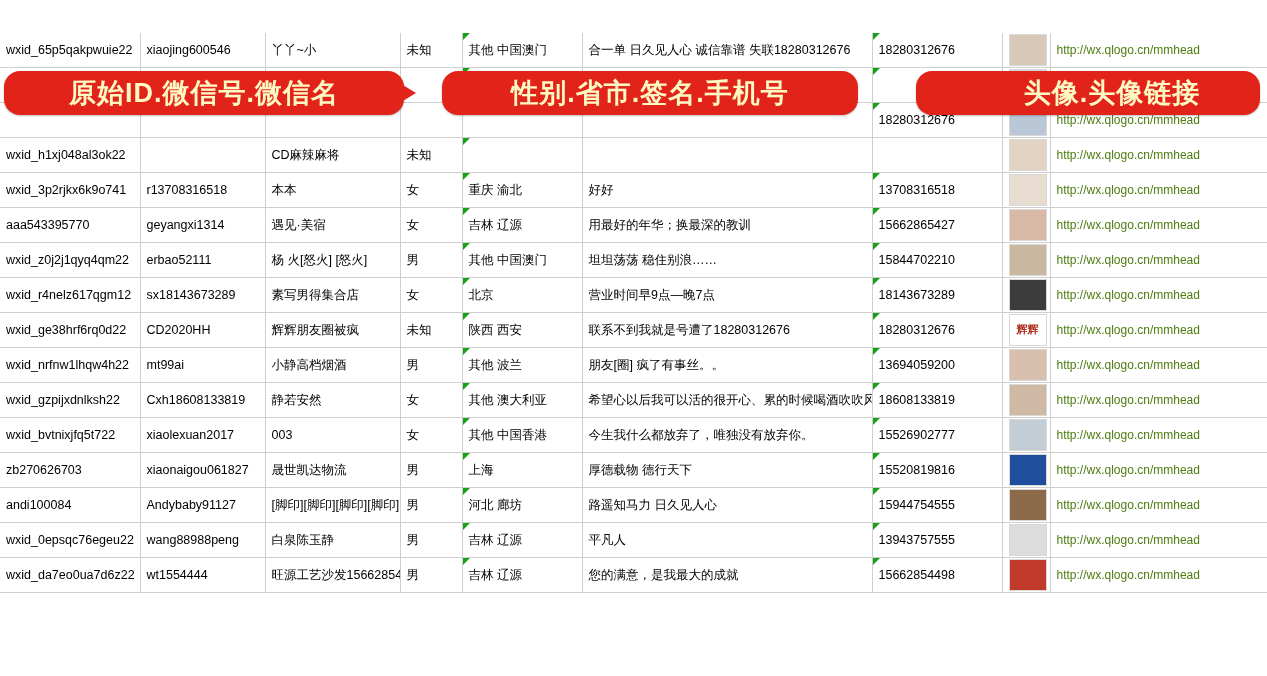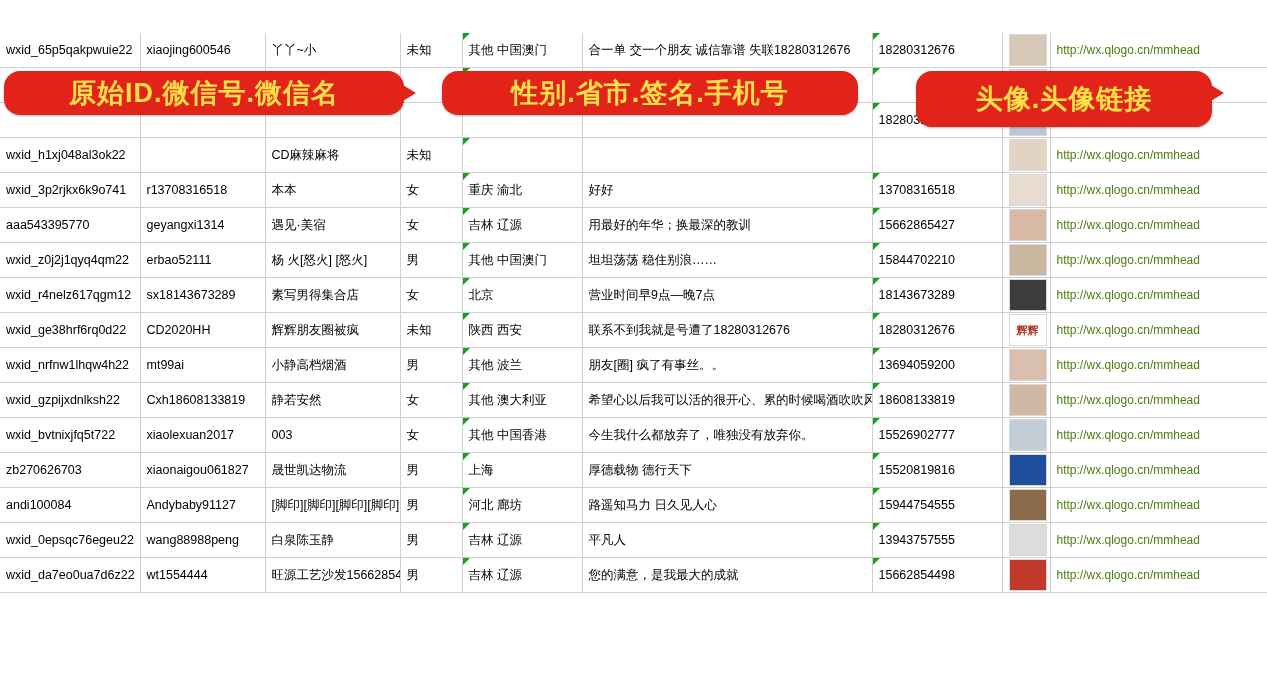--- a/index.html
+++ b/index.html
@@ -63,20 +63,21 @@
     vertical-align: middle;
     border: 1px solid #d8d8d8;
     box-sizing: border-box;
     position: relative;
     overflow: hidden;
     font-size: 11px;
     line-height: 30px;
     color: #b03020;
     text-align: center;
     font-weight: bold;
+    font-family: Liberation Mono, monospace;
   }
   td.url-cell {
     color: #4d7c0f;
     font-size: 12px;
   }
   td.num-cell {
     font-size: 12.5px;
   }
 
   
@@ -91,21 +92,21 @@
     width: 0;
     height: 0;
     border-top: 7px solid #18a018;
     border-right: 7px solid transparent;
   }
 
   
   .banner {
     position: absolute;
     background: #e2231a;
-    color: #fde047;
+    color: #fef9c3;
     font-weight: bold;
     border-radius: 16px;
     display: flex;
     align-items: center;
     justify-content: center;
     letter-spacing: 1px;
     box-shadow: 0 1px 2px rgba(0,0,0,.25);
     white-space: nowrap;
   }
   .banner .txt {
@@ -122,22 +123,23 @@
     left: 442px;
     top: 38px;
     width: 416px;
     height: 44px;
     font-size: 27px;
   }
   #banner3 {
     left: 916px;
     top: 38px;
     width: 296px;
-    height: 56px;
+    height: 44px;
     font-size: 27px;
+    padding-left: 48px;
   }
   
   .tail {
     position: absolute;
     width: 0;
     height: 0;
     border-top: 11px solid transparent;
     border-bottom: 11px solid transparent;
     border-left: 18px solid #e2231a;
     top: 11px;
@@ -180,21 +182,21 @@
         <col class="c7">
         <col class="c8">
     </colgroup>
     <tbody>
       <tr>
         <td>wxid_65p5qakpwuie22</td>
         <td>xiaojing600546</td>
         <td>丫丫~小</td>
         <td>未知</td>
         <td class="flag">其他 中国澳门</td>
-        <td>合一单 交一个朋友 诚信靠谱 失联18280312676</td>
+        <td>合一单 日久见人心 诚信靠谱 失联18280312676</td>
         <td class="flag num-cell">18280312676</td>
         <td class="avatar-cell"><span class="avatar" style="background:#d7c8b8"></span></td>
         <td class="url-cell">http://wx.qlogo.cn/mmhead</td>
       </tr>
       <tr>
         <td></td>
         <td></td>
         <td></td>
         <td></td>
         <td class="flag"></td>

